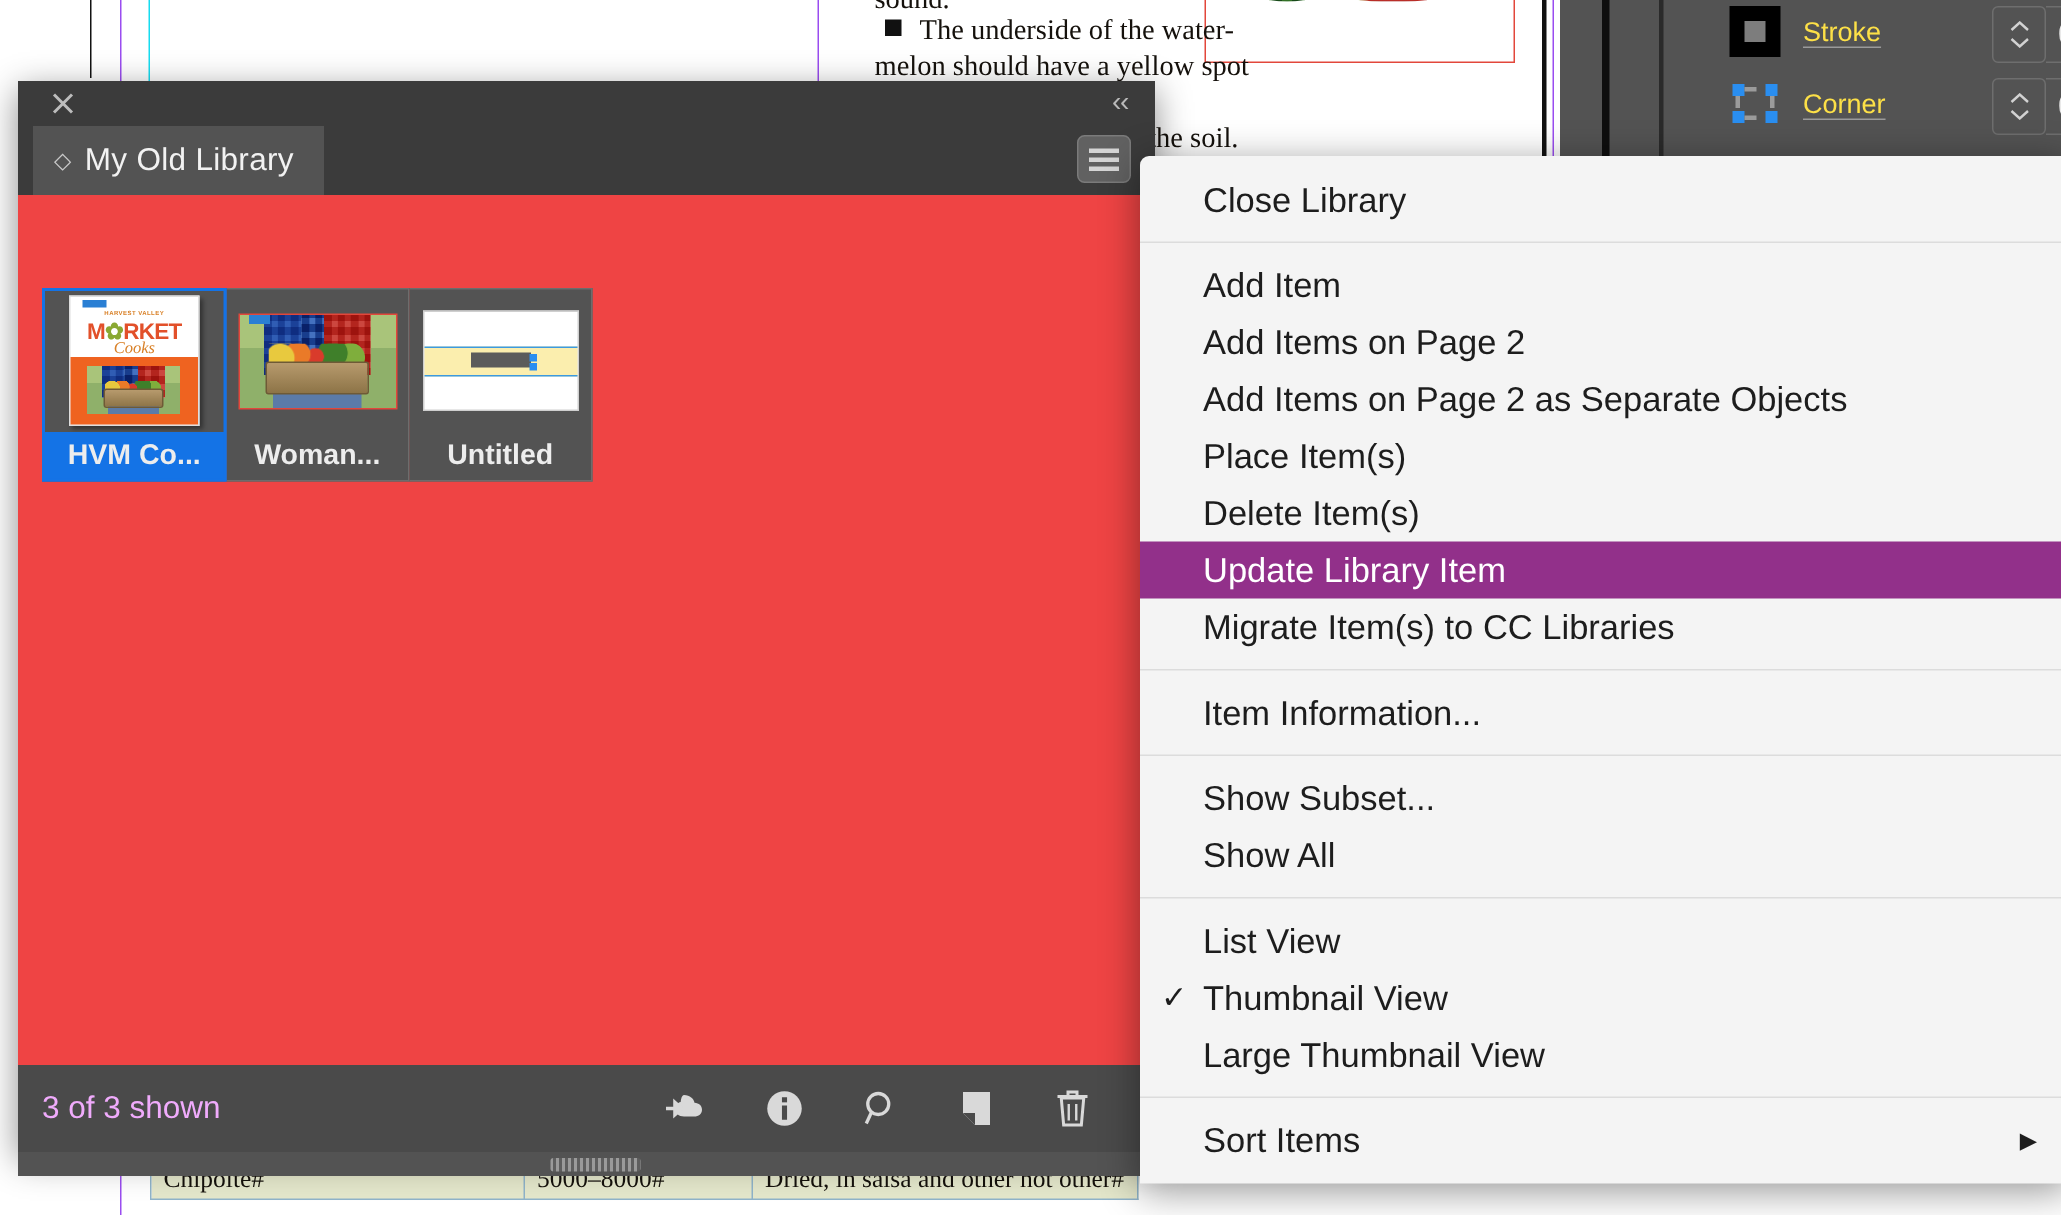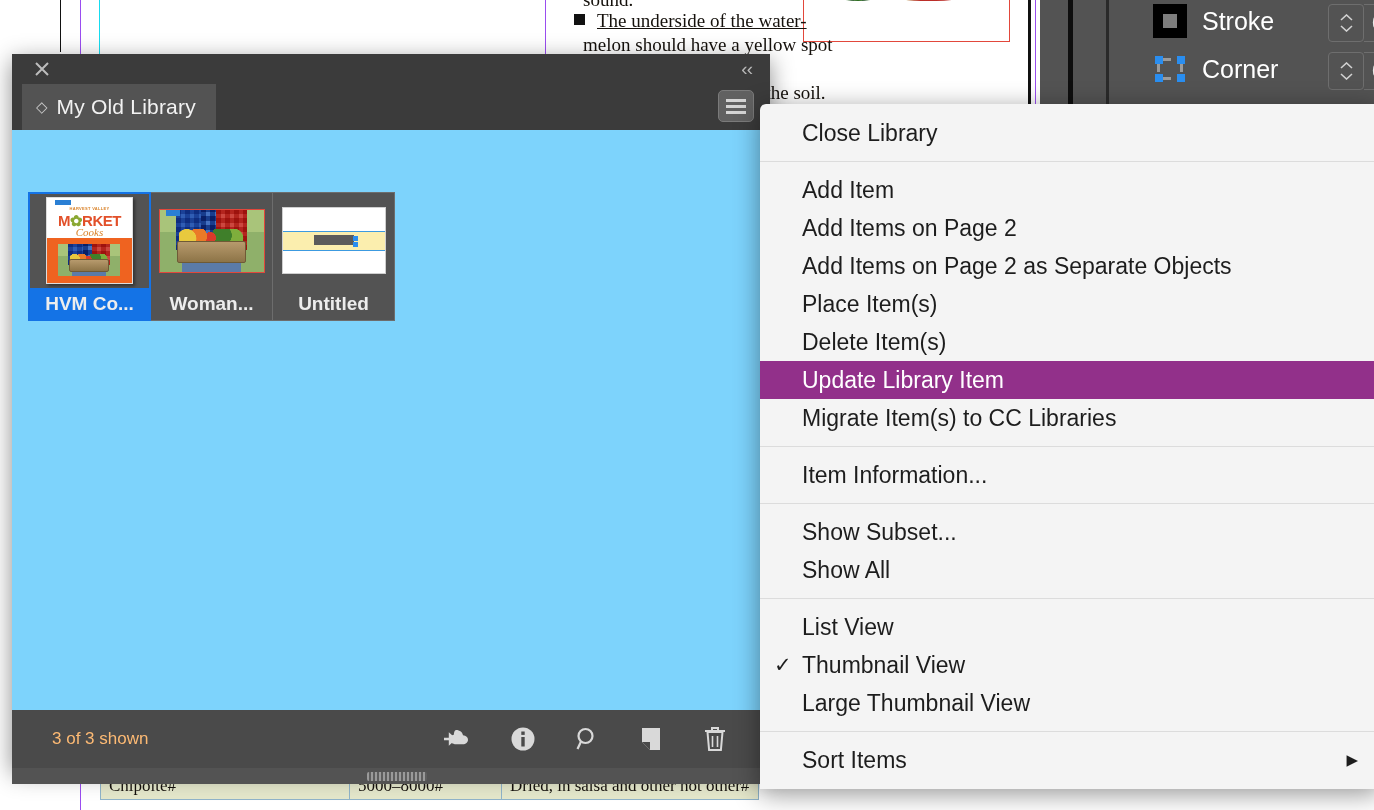--- a/index.html
+++ b/index.html
@@ -57,21 +57,21 @@
   
   .tbl{position:absolute;border-collapse:collapse;font-family:"Liberation Serif",serif;font-size:17px;color:#15110c;}
   .tbl td{border:1px solid #8fb3c9;background:#e4e7cb;padding:3px 8px;white-space:nowrap;}
 
   
   #right-panel{position:absolute;top:0;right:0;width:334px;height:110px;background:#535353;}
   .rp-sepdark{position:absolute;top:0;bottom:0;width:5px;background:#0e0e0e;}
   .rp-row{position:absolute;display:flex;align-items:center;height:38px;}
   .rp-icon{width:40px;height:34px;display:flex;align-items:center;justify-content:center;}
   .rp-label{
-    color:#ffffff;font-size:25px;
+    color:#fde047;font-size:18px;text-decoration:underline;
     text-underline-offset:4px;text-decoration-color:#9a9a9a;margin-left:12px;
   }
   .stepper{
     width:34px;height:36px;border:1px solid #6e6e6e;border-radius:4px;
     display:flex;flex-direction:column;align-items:center;justify-content:center;gap:2px;background:#535353;
   }
   .chev{width:13px;height:8px;}
   .numbox{height:36px;border:1px solid #6e6e6e;border-left:none;border-radius:0 4px 4px 0;background:#535353;
     color:#e9e9e9;font-size:22px;display:flex;align-items:center;padding:0 8px;}
   .sw-stroke{width:34px;height:34px;background:#000;display:flex;align-items:center;justify-content:center;}
@@ -102,21 +102,21 @@
   }
   .tab-diamond{color:#c9c9c9;font-size:15px;margin-right:9px;}
   #lib-tab .tab-label{color:#f2f2f2;font-size:21px;font-weight:normal;letter-spacing:.2px;}
   #lib-menu-btn{
     position:absolute;right:16px;top:6px;width:34px;height:30px;border-radius:5px;
     background:#616161;border:1px solid #7b7b7b;display:flex;flex-direction:column;
     align-items:center;justify-content:center;gap:3px;cursor:default;
   }
   #lib-menu-btn i{display:block;width:20px;height:3px;background:#d5d5d5;}
 
-  #lib-body{position:absolute;left:0;right:0;top:76px;bottom:58px;background:#7dd3fc;}
+  #lib-body{position:absolute;left:0;right:0;top:76px;bottom:58px;background:#ef4444;}
   #lib-grid{position:absolute;left:16px;top:62px;display:flex;}
   .lib-item{width:121px;background:#535353;border:1px solid #6d6d6d;}
   .lib-item + .lib-item{border-left:none;}
   .lib-thumb{height:95px;display:flex;align-items:center;justify-content:center;overflow:hidden;}
   .lib-caption{
     height:32px;display:flex;align-items:center;justify-content:center;
     color:#ededed;font-size:19px;font-weight:bold;white-space:nowrap;
   }
   .lib-item.selected{border-color:#1473e6;outline:2px solid #1473e6;outline-offset:-2px;z-index:2;position:relative;}
   .lib-item.selected .lib-caption{background:#1473e6;}
@@ -166,21 +166,21 @@
       radial-gradient(circle at 30% 45%,#ea7a28 0 18%,transparent 19%),
       radial-gradient(circle at 48% 55%,#d93b2b 0 16%,transparent 17%),
       radial-gradient(circle at 66% 40%,#3f7f2a 0 22%,transparent 23%),
       radial-gradient(circle at 84% 58%,#7fae3c 0 17%,transparent 18%);
   }
 
   #lib-statusbar{
     position:absolute;left:0;right:0;bottom:0;height:58px;background:#4a4a4a;
     display:flex;align-items:center;
   }
-  #lib-status-text{margin-left:40px;color:#fdba74;font-size:17px;}
+  #lib-status-text{margin-left:16px;color:#f0abfc;font-size:21px;}
   #lib-status-icons{margin-left:auto;margin-right:40px;display:flex;align-items:center;gap:34px;}
   .sbicon{width:30px;height:30px;display:flex;align-items:center;justify-content:center;cursor:default;}
 
   #lib-hscroll{position:absolute;left:12px;width:758px;top:768px;height:16px;background:#535353;}
   #lib-hscroll .thumb{position:absolute;left:355px;top:4px;width:60px;height:9px;
     background:repeating-linear-gradient(90deg,#9a9a9a 0 2px,#5e5e5e 2px 4px);border-radius:2px;}
 
   
   #context-menu{
     position:absolute;left:760px;top:104px;width:620px;
@@ -211,21 +211,21 @@
 
   <div class="melon-frame" style="left:803px;top:-56px;width:205px;height:96px;">
     <div class="melon">
       <div class="rind"></div>
         <div class="flesh"></div>
     </div>
   </div>
 
   <div class="doc-text" style="left:583px;top:-12px;">sound.</div>
 
-  <div class="doc-text" style="left:574px;top:9px;text-decoration:underline;">
+  <div class="doc-text" style="left:590px;top:9px;">
     <span class="bullet-sq"></span><span>The underside of the water-</span>
   </div>
   <div class="doc-text" style="left:583px;top:33px;">melon should have a yellow spot</div>
   <div class="doc-text" style="left:700px;top:81px;">sting on the soil.</div>
   <div class="doc-text" style="left:700px;top:105px;">n be kept at room temperature</div>
 
   <table class="tbl" style="left:100px;top:772px;">
     <tbody>
         <tr>
       <td style="width:232px">Chipolte#</td>

